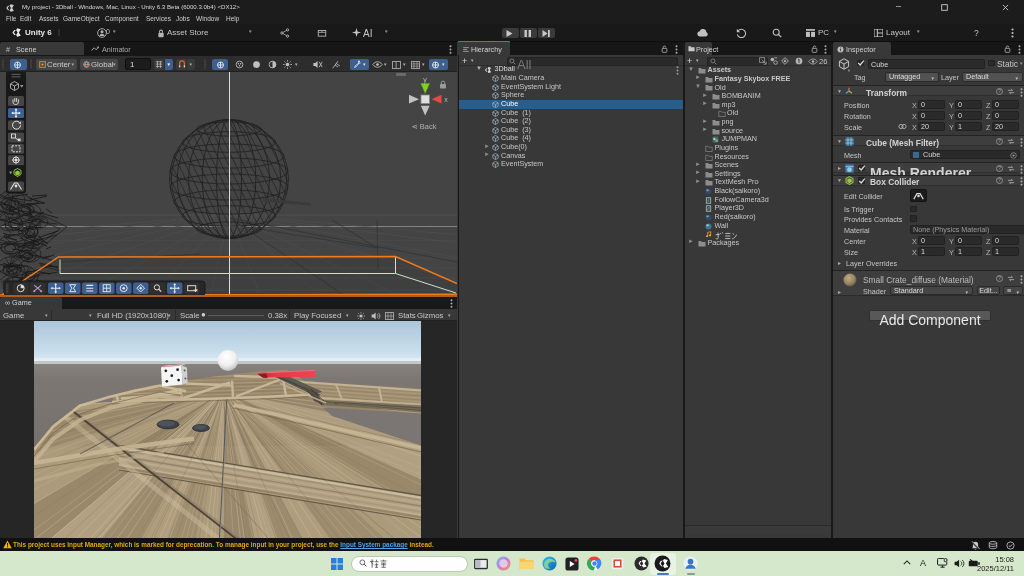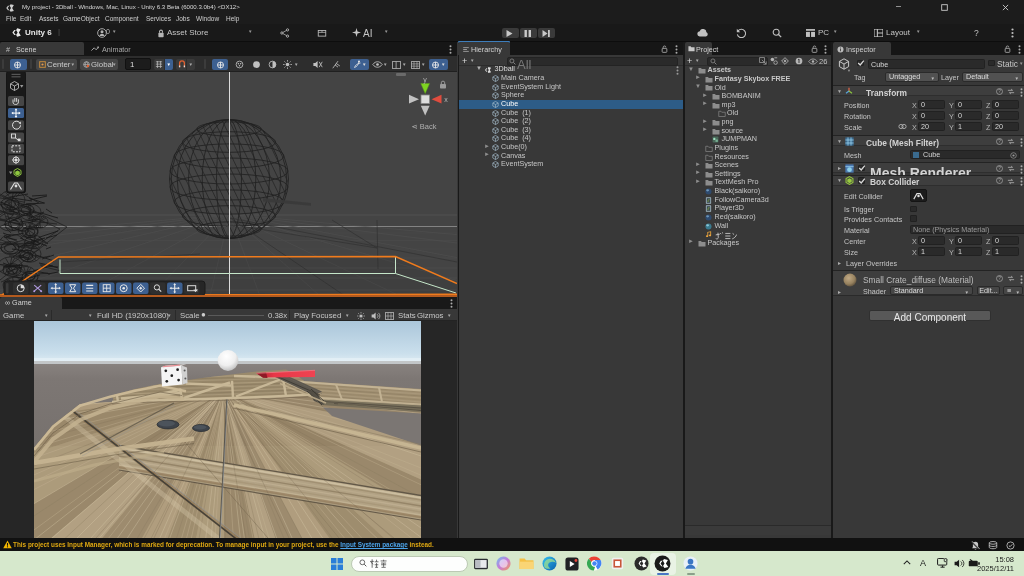--- a/index.html
+++ b/index.html
@@ -1429,21 +1429,21 @@
         <circle cx="1.5" cy="4.5" r="1" fill="#aaa"></circle>
         <circle cx="1.5" cy="7.8" r="1" fill="#aaa"></circle>
       </svg>
     <span class="tx" style="left:4px;top:246.5px;font-size:5px;color:#aaa">►</span>
     <span class="insp-row" style="left:30px;top:244.5px">Shader</span>
     <div class="drop" style="left:57px;top:243.5px;width:83px;background:#464646">Standard<span style="position:absolute;right:3px;top:2px;font-size:4.5px;color:#bbb">▼</span></div>
     <div class="drop" style="left:144px;top:243.5px;width:23px;background:#464646;text-align:center;padding-left:0">Edit...</div>
     <div class="drop" style="left:170px;top:243.5px;width:20px;background:#464646;padding-left:3px">≡<span style="position:absolute;right:2px;top:2px;font-size:4.5px;color:#bbb">▼</span></div>
 
     <div class="abs" style="left:36px;top:268px;width:122px;height:11px;background:#585858;border:1px solid #303030;border-radius:2px;"></div>
-    <span class="tx" style="left:97px;top:269.5px;font-size:10px;color:#e8e8e8;transform:translateX(-50%)">Add Component</span>
+    <span class="tx" style="left:97px;top:269.5px;font-size:14px;color:#e8e8e8;transform:translateX(-50%)">Add Component</span>
   </div>
 </div>
 <div class="abs" id="statusbar">
   <svg class="abs" style="left:3px;top:2px" width="9" height="9" viewBox="0 0 12 12">
       <path fill="#f0b400" d="M6 0.5 11.7 11H0.3z"></path>
       <rect x="5.3" y="4" width="1.4" height="3.6" fill="#111"></rect>
       <rect x="5.3" y="8.4" width="1.4" height="1.4" fill="#111"></rect>
     </svg>
   <span class="tx" style="left:13px;top:3.2px;font-size:6.4px;font-weight:bold;color:#dfa812">This project uses Input Manager, which is marked for deprecation. To manage input in your project, use the <span style="color:#4da3e8;text-decoration:underline">Input System package</span> instead.</span>
   <svg class="abs" style="left:971px;top:2.5px" width="9" height="9" viewBox="0 0 12 12">

